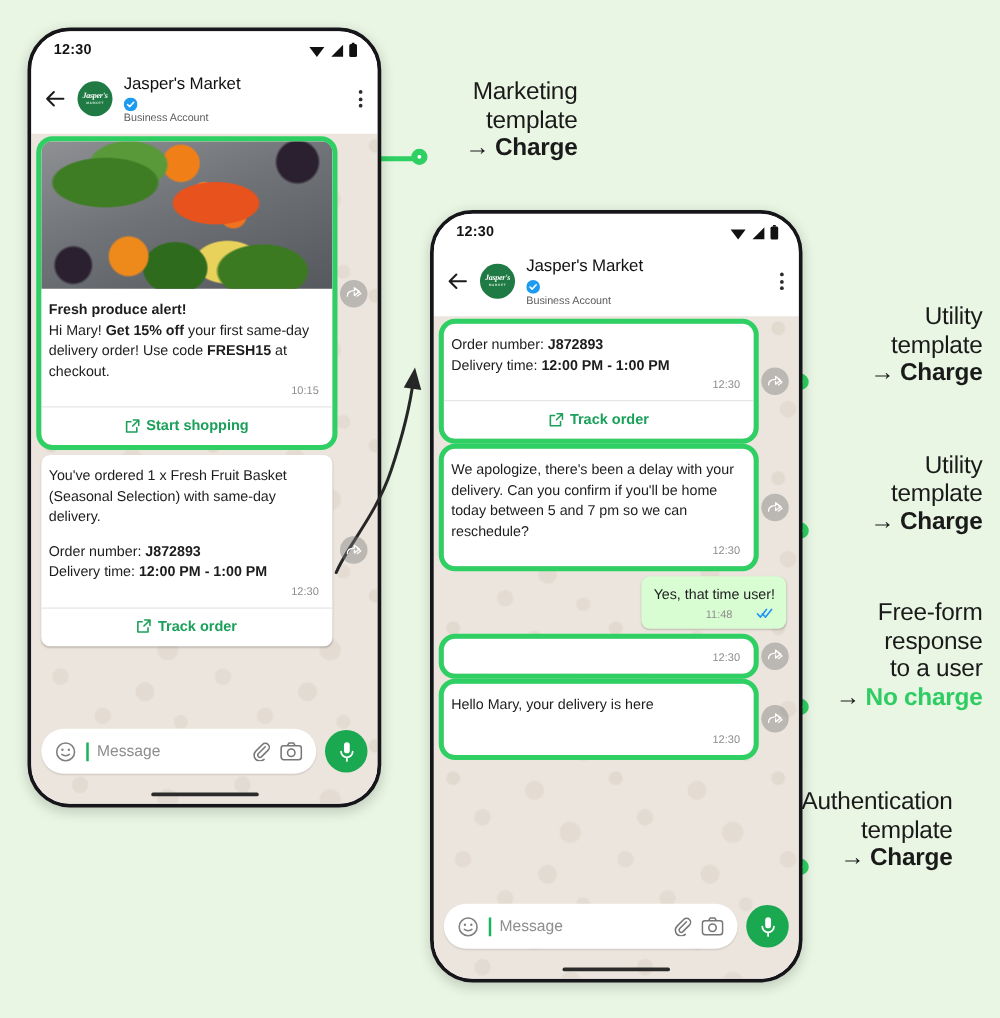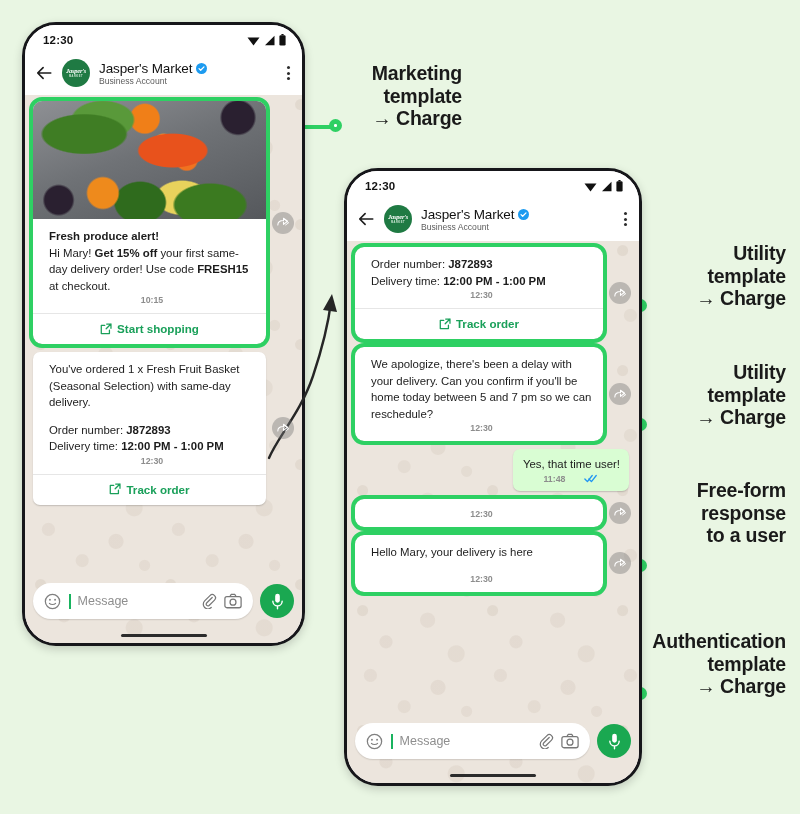--- a/index.html
+++ b/index.html
@@ -46,21 +46,21 @@
   .avatar .brand {
     color: #fff; font-size: 6.4px; font-weight: 700;
     font-family: "Liberation Serif", serif; font-style: italic;
     line-height: 1; letter-spacing: -.2px;
   }
   .avatar .sub {
     color: #cde6d5; font-size: 2.6px; letter-spacing: .5px;
     margin-top: 1.5px; font-weight: 700;
   }
   .hdr-text { flex: 1; min-width: 0; }
-  .hdr-name-row { display: flex; align-items: center; gap: 4px; }
+  .hdr-name-row { display: flex; align-items: flex-start; gap: 4px; flex-direction: column; }
   .hdr-name { font-size: 13.5px; color: #111; letter-spacing: -.1px; }
   .verified { width: 11px; height: 11px; flex: none; }
   .hdr-sub { font-size: 8.6px; color: #5c5c5c; margin-top: 0px; }
   .kebab { width: 4px; flex: none; display: flex; flex-direction: column; gap: 2.5px; align-items: center; }
   .kebab i { width: 3px; height: 3px; border-radius: 50%; background: #2c2c2c; display: block; }
 
   
   .chat-body {
     position: relative;
     background: #ece5dd;
@@ -89,42 +89,42 @@
   .bubble {
     background: #fff; border-radius: 7px;
     box-shadow: 0 1px 1.5px rgba(0,0,0,.18);
     overflow: hidden; flex: 1; min-width: 0;
   }
   .bubble.hl {
     outline: 4px solid #2ed063;
     outline-offset: 0px;
     border-radius: 9px;
   }
-  .bubble .pad { padding: 9px 10px 4px 16px; }
+  .bubble .pad { padding: 9px 10px 4px 6px; }
   .btxt { font-size: 11.4px; line-height: 1.45; color: #1c1c1c; }
   .btxt b { font-weight: 700; }
   .btxt .bold-ttl { font-weight: 700; display: block; }
   .bimg {
     height: 118px; width: 100%;
     background:
       radial-gradient(ellipse at 22% 28%, #3f7d24 0 16%, transparent 17%),
       radial-gradient(ellipse at 30% 16%, #59993a 0 13%, transparent 14%),
       radial-gradient(circle at 48% 15%, #f07f18 0 9%, transparent 10%),
       radial-gradient(ellipse at 60% 42%, #e8521c 0 17%, transparent 18%),
       radial-gradient(circle at 56% 36%, #f5902a 0 6%, transparent 7%),
       radial-gradient(circle at 66% 50%, #f07320 0 6%, transparent 7%),
       radial-gradient(circle at 30% 78%, #ee8a1c 0 8%, transparent 9%),
       radial-gradient(ellipse at 46% 86%, #2f6b1d 0 14%, transparent 15%),
       radial-gradient(ellipse at 76% 88%, #3b7a20 0 14%, transparent 15%),
       radial-gradient(ellipse at 64% 82%, #e8d25c 0 12%, transparent 13%),
       radial-gradient(circle at 88% 14%, #2a2030 0 7%, transparent 8%),
       radial-gradient(circle at 11% 84%, #2a2030 0 6%, transparent 7%),
       linear-gradient(160deg, #8e9094 0%, #6f7276 45%, #55585c 100%);
   }
-  .tstamp { text-align: center; font-size: 8.8px; color: #8d8d8d; padding: 1px 1px 4px 0; font-weight: bold; }
+  .tstamp { text-align: right; font-size: 8.8px; color: #8d8d8d; padding: 1px 1px 4px 0; }
   .cta {
     border-top: 1px solid #e6e6e6;
     display: flex; align-items: center; justify-content: center; gap: 5px;
     padding: 8px 0 9px 0;
     color: #1aa05a; font-size: 11.6px; font-weight: 600;
   }
   .cta svg { flex: none; }
 
   .fwd {
     width: 22px; height: 22px; border-radius: 50%;
@@ -159,21 +159,21 @@
     display: flex; align-items: center; justify-content: center; flex: none;
   }
   .homebar {
     height: 16px; display: flex; align-items: center; justify-content: center;
     background: transparent; position: relative; z-index: 2;
   }
   .homebar i { display: block; width: 86px; height: 3px; border-radius: 2px; background: #2b2b2b; }
 
   
   .anno { position: absolute; text-align: right; line-height: 1.16; color: #1a1a1a; }
-  .anno .ln { font-size: 19.5px; font-weight: 700; letter-spacing: -.2px; }
+  .anno .ln { font-size: 19.5px; font-weight: 400; letter-spacing: -.2px; }
   .anno .res { font-size: 19.5px; font-weight: 700; letter-spacing: -.2px; }
   .anno .res.free { color: #2ecc62; }
   .anno .arrw { font-weight: 400; }
 
   .conn { position: absolute; height: 4px; background: #2ed063; }
   .dot {
     position: absolute; width: 13px; height: 13px; border-radius: 50%;
     background: #2ed063; border: 3.5px solid #2ed063;
   }
   .dot::after {
@@ -528,21 +528,22 @@
   <div class="anno" style="left:658px; top:361px; width:128px;">
     <div class="ln">Utility</div>
     <div class="ln">template</div>
     <div><span class="arrw ln">→</span> <span class="res">Charge</span></div>
   </div>
 
   <div class="anno" style="left:648px; top:479px; width:138px;">
     <div class="ln">Free-form</div>
     <div class="ln">response</div>
     <div class="ln">to a user</div>
-  </div>
-
-  <div class="anno" style="left:640px; top:630px; width:146px;">
+    <div><span class="arrw ln">→</span> <span class="res free">No charge</span></div>
+  </div>
+
+  <div class="anno" style="left:616px; top:630px; width:146px;">
     <div class="ln">Authentication</div>
     <div class="ln">template</div>
     <div><span class="arrw ln">→</span> <span class="res">Charge</span></div>
   </div>
 
 </div>
 
 </body></html>

